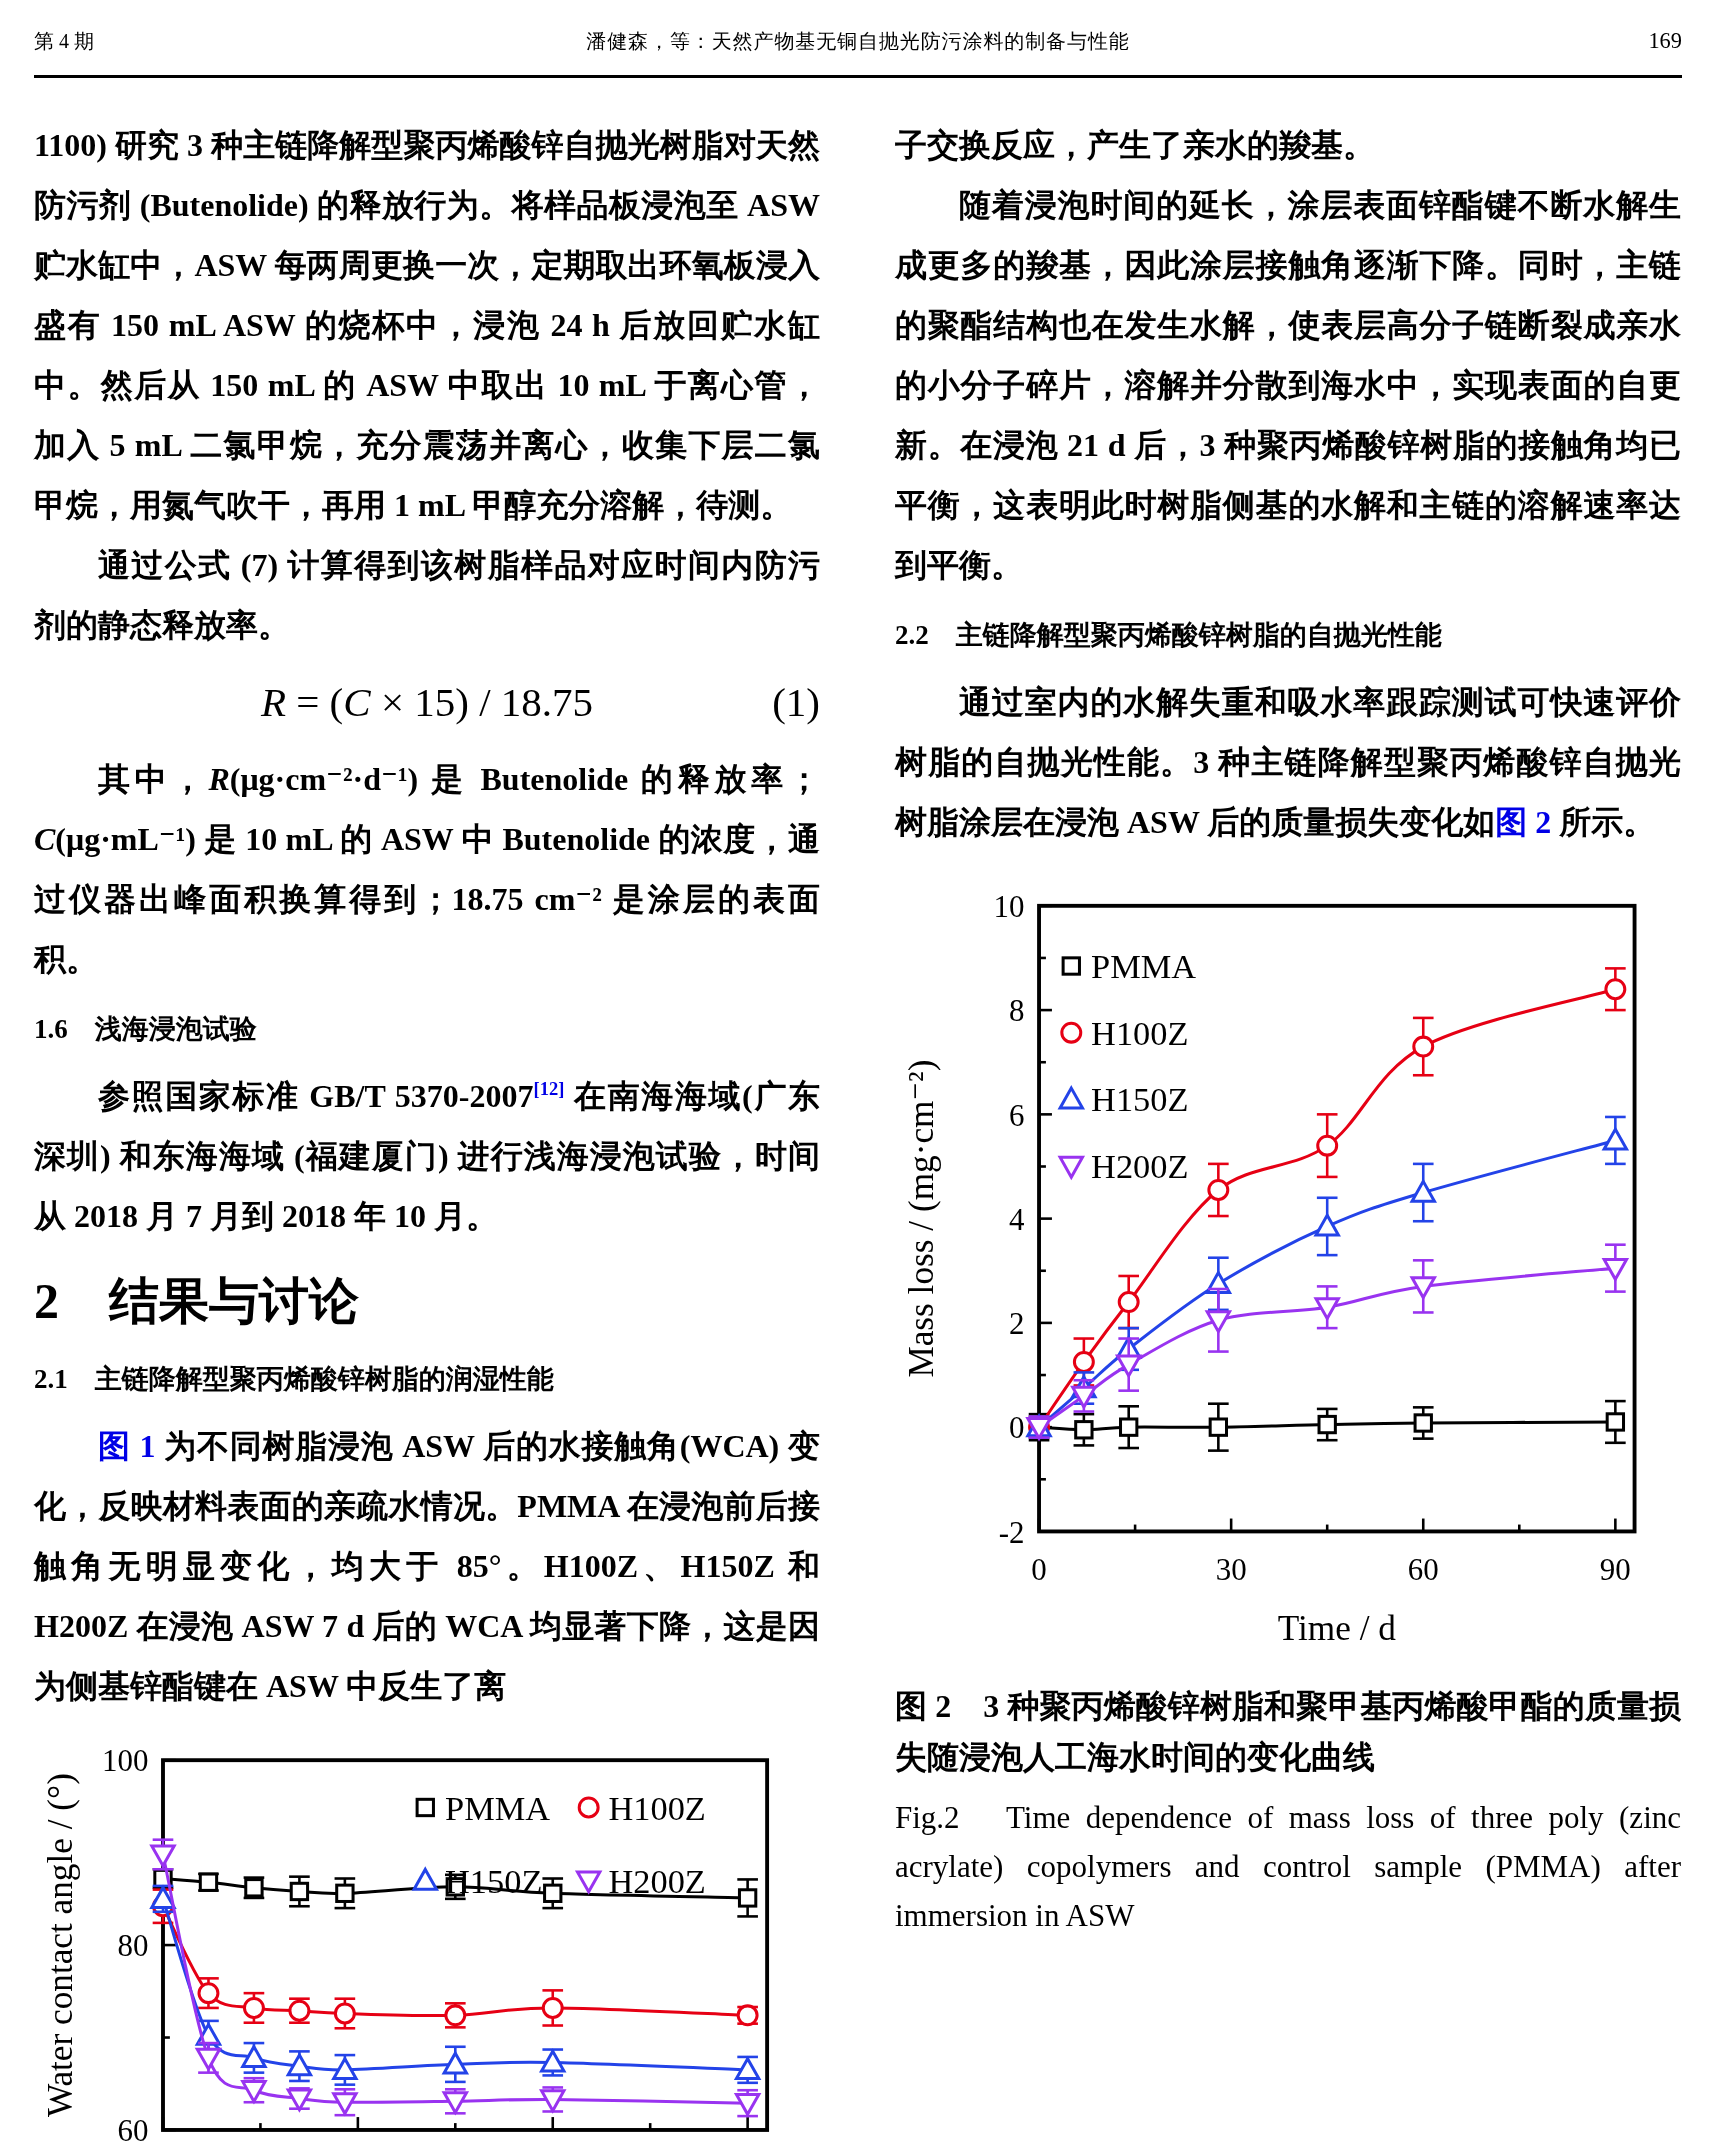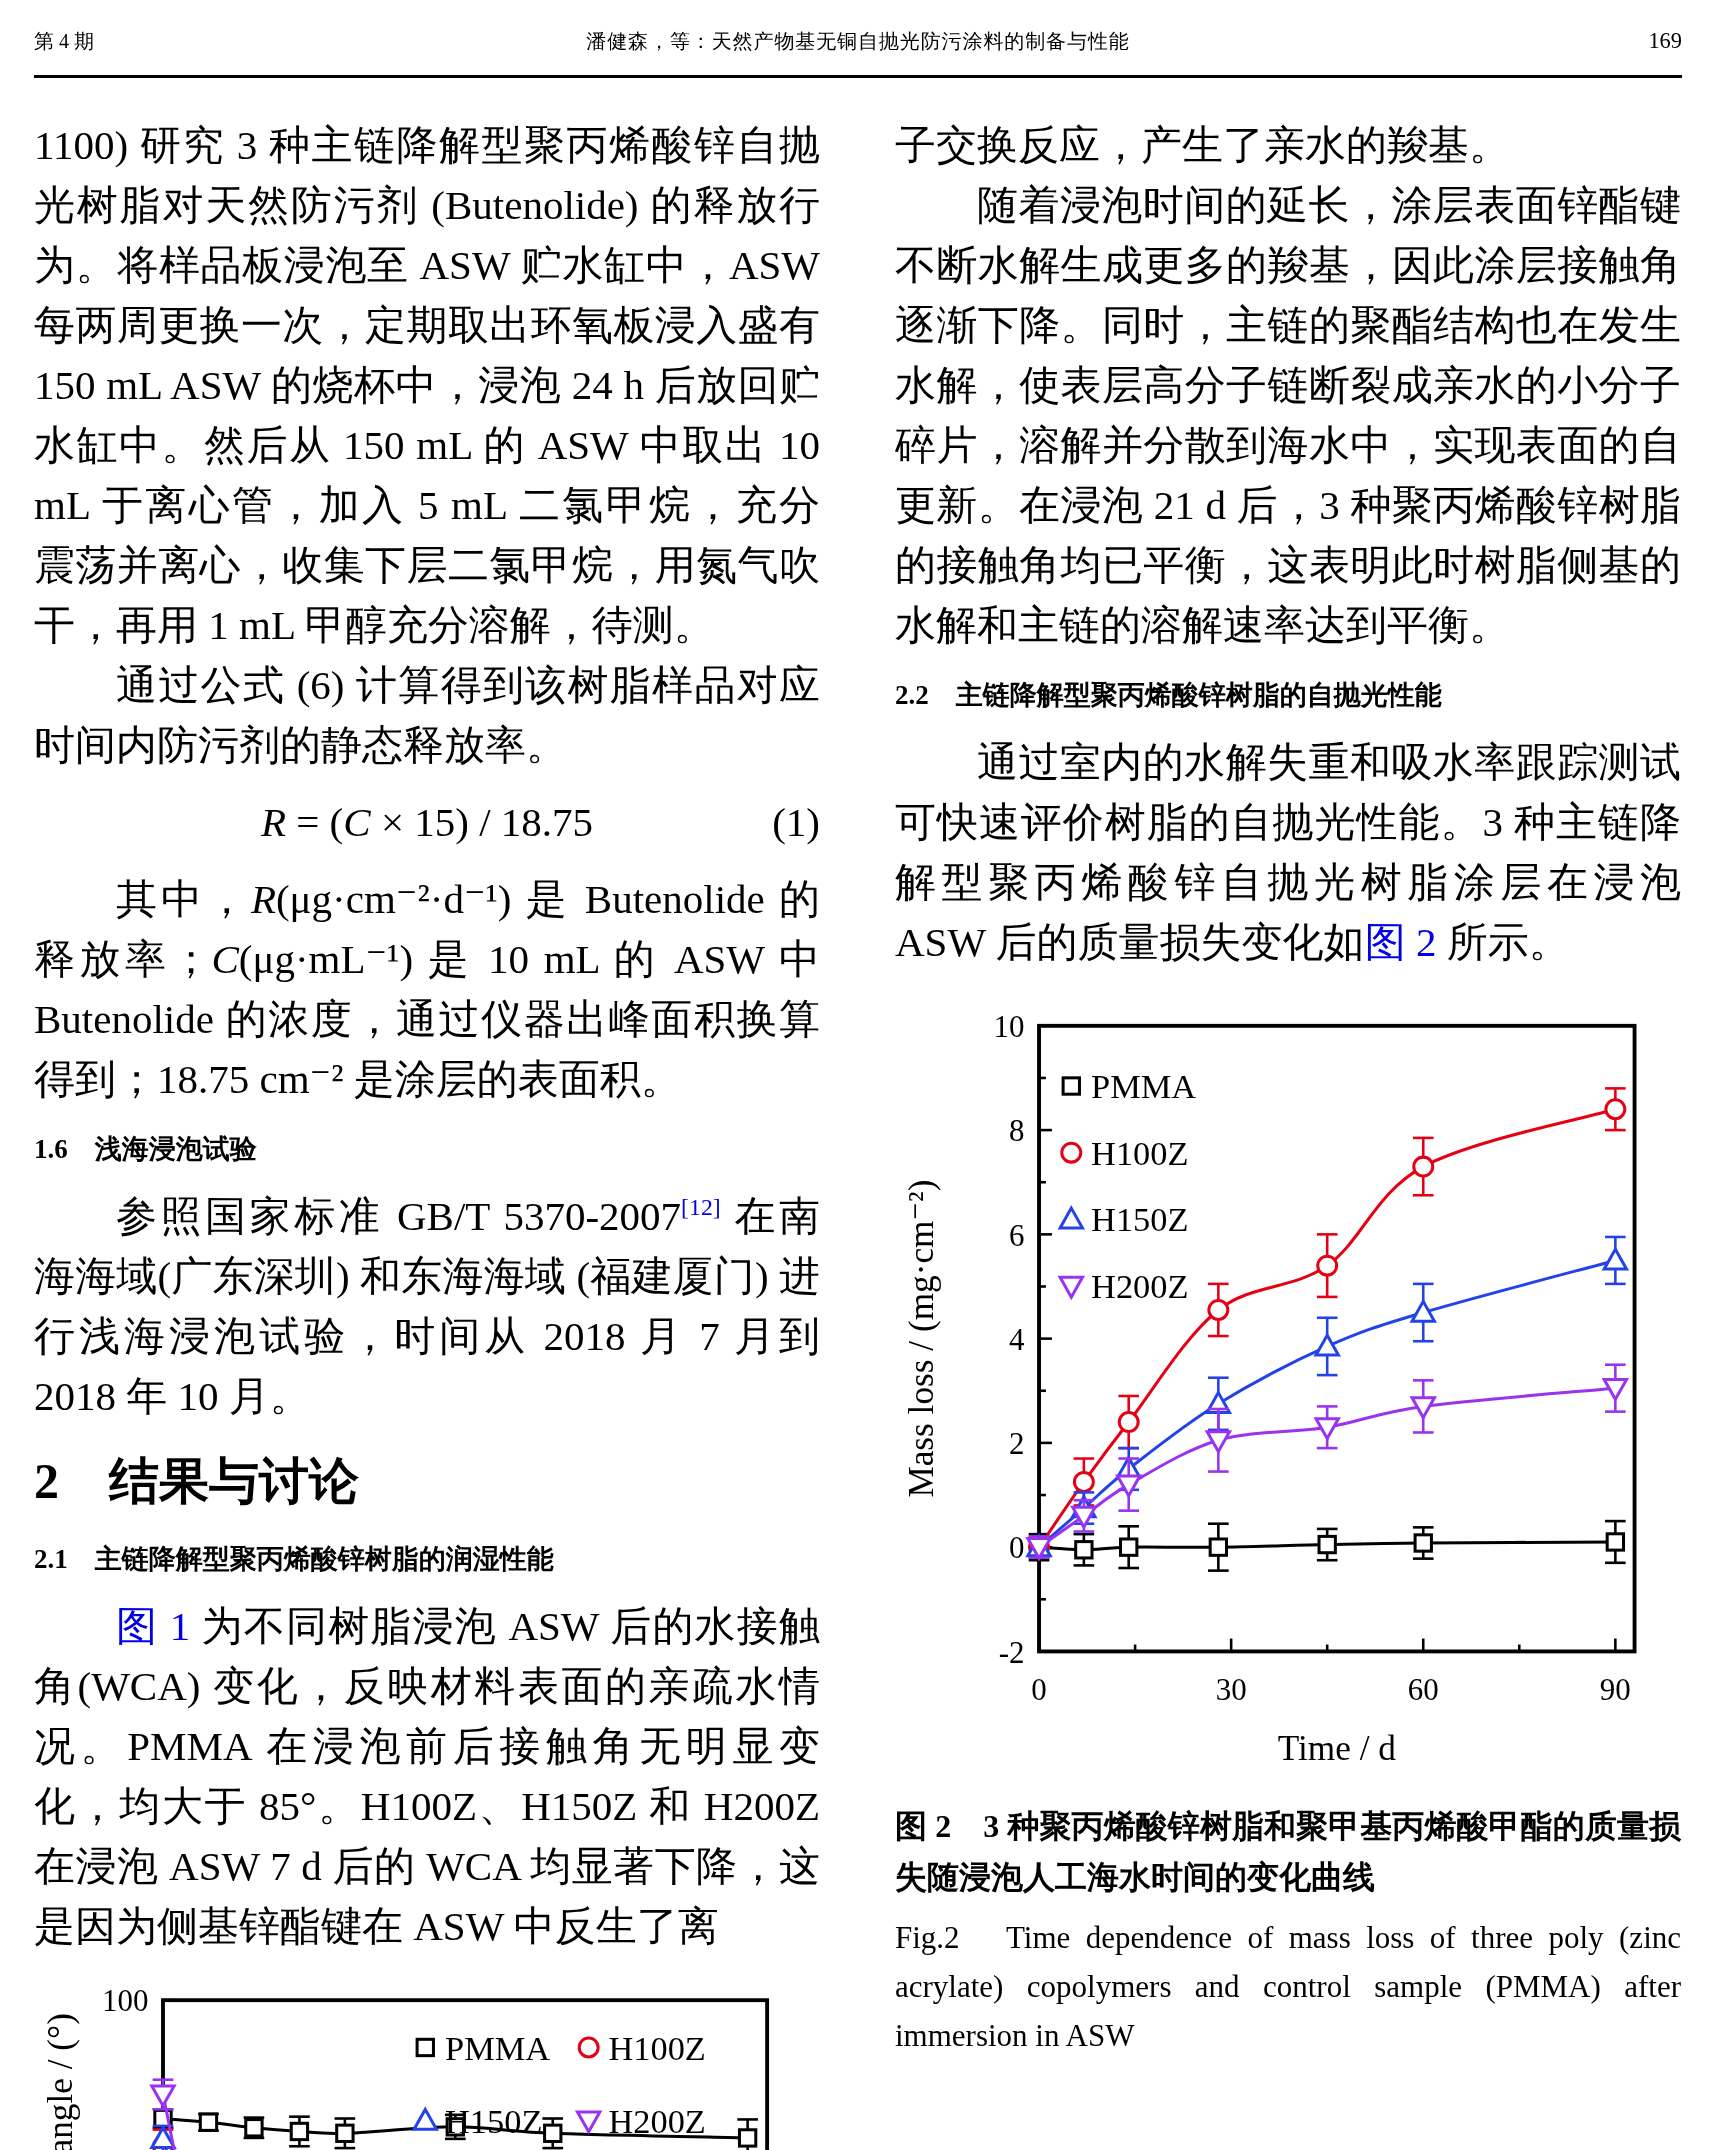--- a/index.html
+++ b/index.html
@@ -7,21 +7,21 @@
   body{width:1716px;height:2611px;background:#fff;color:#000;
        font-family:"Liberation Serif","DejaVu Serif",serif;}
   .page{box-sizing:border-box;width:1716px;height:2611px;padding:28px 34px 0;position:relative;}
   .pagehead{display:grid;grid-template-columns:1fr auto 1fr;align-items:baseline;font-size:20px;text-align:right;}
   .ph-issue{justify-self:start;}
   .ph-title{justify-self:center;letter-spacing:0.9px;}
   .ph-page{justify-self:end;font-size:22.4px;}
   .rule{border-top:3.9px solid #000;margin-top:20px;}
   .cols{display:flex;gap:75px;margin-top:37px;}
   .col{width:786px;flex:0 0 786px;}
-  p{margin:0;font-size:41px;line-height:60px;}
+  p{margin:0;font-size:32px;line-height:60px;font-weight:bold;}
   .just{text-align:justify;text-align-last:left;}
   .indent{text-indent:2em;}
   .it{font-style:italic;}
   .sup{vertical-align:super;font-size:0.58em;line-height:0;}
   .ref{color:#0000e6;}
   .figref{color:#0000e6;margin-top:28px;}
   h2{font-size:50px;line-height:65px;margin:23px 0 14.6px;font-weight:bold;}
   h3{font-size:27px;line-height:61px;margin:10.3px 0 6px;font-weight:bold;}
   .formula{position:relative;display:flex;justify-content:center;align-items:center;
            font-size:41px;line-height:60px;margin:17px 0;}
@@ -42,21 +42,21 @@
     <span class="ph-issue">第 4 期</span>
     <span class="ph-title">潘健森，等：天然产物基无铜自抛光防污涂料的制备与性能</span>
     <span class="ph-page">169</span>
   </div>
   <div class="rule"></div>
 
   <div class="cols">
 
     <div class="col">
       <p class="just"><span>1100) 研究 3 种主链降解型聚丙烯酸锌自抛光树脂对天然防污剂 (Butenolide) 的释放行为。将样品板浸泡至 ASW 贮水缸中，ASW 每两周更换一次，定期取出环氧板浸入盛有 150 mL ASW 的烧杯中，浸泡 24 h 后放回贮水缸中。然后从 150 mL 的 ASW 中取出 10 mL 于离心管，加入 5 mL 二氯甲烷，充分震荡并离心，收集下层二氯甲烷，用氮气吹干，再用 1 mL 甲醇充分溶解，待测。</span></p>
-      <p class="just indent"><span>通过公式 (6) 计算得到该树脂样品对应时间内防污剂的静态释放率。</span></p>
+      <p class="just indent"><span>通过公式 (7) 计算得到该树脂样品对应时间内防污剂的静态释放率。</span></p>
       <div class="formula">
         <span class="fbody"><span class="it">R</span><span> = (</span><span class="it">C</span><span> × 15) / 18.75</span></span>
         <span class="eqnum">(1)</span>
       </div>
       <p class="just indent"><span>其中，</span><span class="it">R</span><span>(μg·cm⁻²·d⁻¹) 是 Butenolide 的释放率；</span><span class="it">C</span><span>(μg·mL⁻¹) 是 10 mL 的 ASW 中 Butenolide 的浓度，通过仪器出峰面积换算得到；18.75 cm⁻² 是涂层的表面积。</span></p>
       <h3>1.6　浅海浸泡试验</h3>
       <p class="just indent"><span>参照国家标准 GB/T 5370-2007</span><span class="sup ref">[12]</span><span> 在南海海域(广东深圳) 和东海海域 (福建厦门) 进行浅海浸泡试验，时间从 2018 月 7 月到 2018 年 10 月。</span></p>
       <h2>2　结果与讨论</h2>
       <h3>2.1　主链降解型聚丙烯酸锌树脂的润湿性能</h3>
       <p class="just indent"><span class="figref">图 1</span><span> 为不同树脂浸泡 ASW 后的水接触角(WCA) 变化，反映材料表面的亲疏水情况。PMMA 在浸泡前后接触角无明显变化，均大于 85°。H100Z、H150Z 和 H200Z 在浸泡 ASW 7 d 后的 WCA 均显著下降，这是因为侧基锌酯键在 ASW 中反生了离</span></p>

